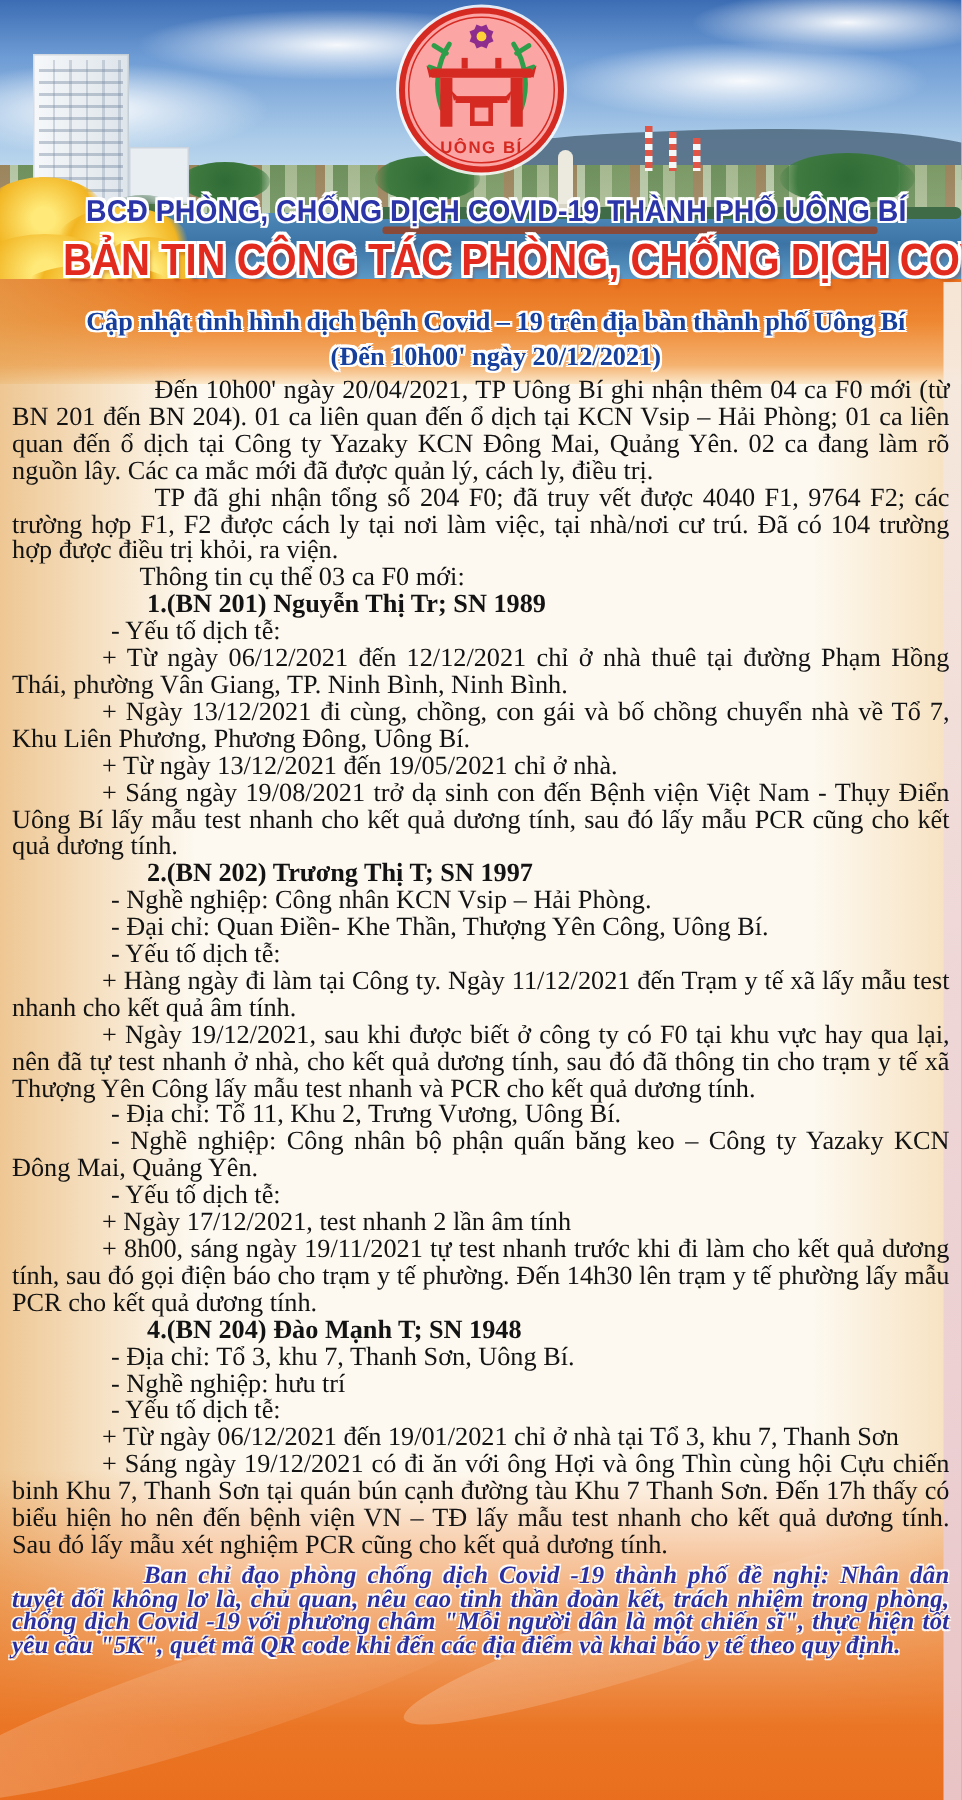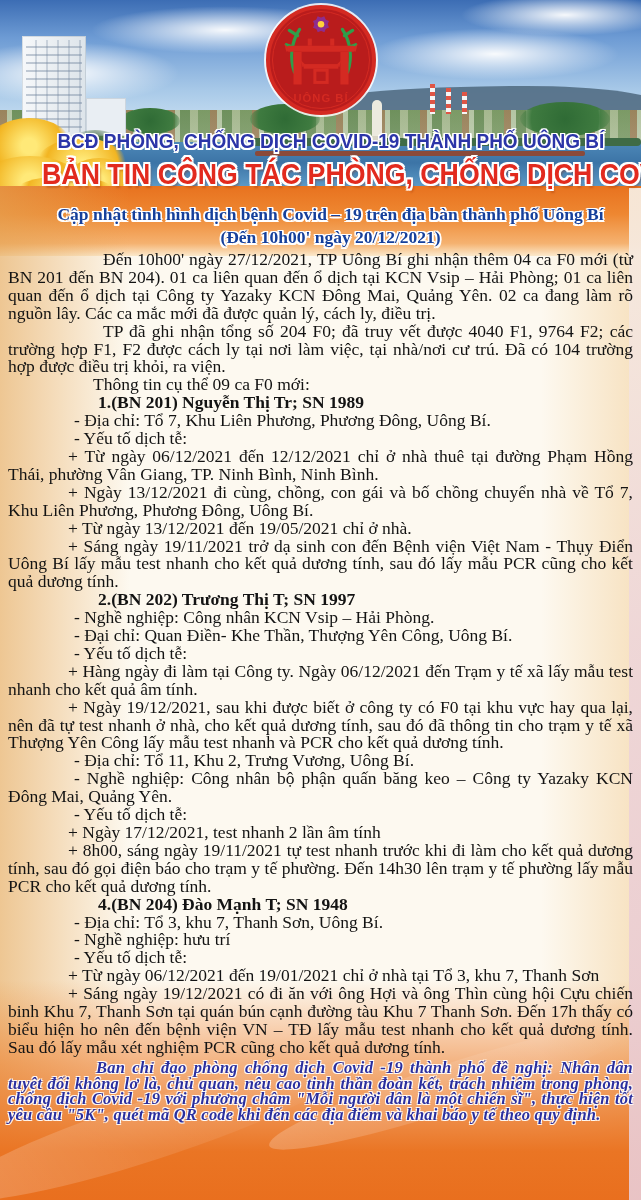--- a/index.html
+++ b/index.html
@@ -63,21 +63,21 @@
         background:linear-gradient(180deg,rgba(236,120,36,0) 0%,rgba(236,120,36,.55) 38%,#ea7524 78%,#e96f1e 100%);}
   .streak{position:absolute;background:linear-gradient(90deg,rgba(255,255,255,.22),rgba(255,255,255,0));
           transform:rotate(-18deg);border-radius:50%;}
   .s1{left:-60px;bottom:40px;width:420px;height:60px;}
   .s2{left:260px;bottom:90px;width:380px;height:46px;}
   .right-strip{position:absolute;right:0;top:188px;bottom:0;width:12px;
         background:linear-gradient(180deg,#f7ecdf,#eed6d8 45%,#e9c8ce);opacity:.95;}
 
   
   .emblem{position:absolute;left:266px;top:5px;width:110px;height:110px;border-radius:50%;
-          background:#b91c1c;border:4px solid #d42a22;box-sizing:border-box;z-index:3;
+          background:#fca5a5;border:4px solid #d42a22;box-sizing:border-box;z-index:3;
           box-shadow:0 0 0 2px rgba(255,255,255,.85);}
   .emblem::after{content:"";position:absolute;inset:2px;border:1.5px solid #d42a22;border-radius:50%;}
   .emblem svg{position:absolute;inset:0;}
 
   
   .ow{text-shadow:-1.5px -1.5px 0 #fff,1.5px -1.5px 0 #fff,-1.5px 1.5px 0 #fff,1.5px 1.5px 0 #fff,
       -1.5px 0 0 #fff,1.5px 0 0 #fff,0 -1.5px 0 #fff,0 1.5px 0 #fff;margin-left:10px;}
   .org-line{position:absolute;left:0;top:130px;width:641px;text-align:center;z-index:4;
       font-family:"Liberation Sans",sans-serif;font-weight:700;font-size:20px;color:#2b35a8;}
   .org-line span{display:inline-block;white-space:nowrap;transform:scaleX(.95);transform-origin:center;}
@@ -185,37 +185,36 @@
       <text x="50" y="91" font-size="11" font-weight="bold" fill="#d42a22" text-anchor="middle" font-family="Liberation Sans, sans-serif" letter-spacing="1">UÔNG BÍ</text>
     </svg>
   </div>
 
   <div class="org-line ow"><span>BCĐ PHÒNG, CHỐNG DỊCH COVID-19 THÀNH PHỐ UÔNG BÍ</span></div>
   <div class="title-red"><span>BẢN TIN CÔNG TÁC PHÒNG, CHỐNG DỊCH COVID-19</span></div>
   <div class="subtitle sub1 ow">Cập nhật tình hình dịch bệnh Covid – 19  trên địa bàn thành phố Uông Bí</div>
   <div class="subtitle sub2 ow">(Đến 10h00' ngày 20/12/2021)</div>
 
   <div class="content">
-    <p class="indent1">Đến 10h00' ngày 27/12/2021, TP Uông Bí ghi nhận thêm 04 ca F0 mới (từ BN 201 đến BN 204). 01 ca liên quan đến ổ dịch tại KCN Vsip – Hải Phòng; 01 ca liên quan đến ổ dịch tại Công ty Yazaky KCN Đông Mai, Quảng Yên. 02 ca đang làm rõ nguồn lây. Các ca mắc mới đã được quản lý, cách ly, điều trị.</p>
+    <p class="indent1">Đến 10h00' ngày 20/04/2021, TP Uông Bí ghi nhận thêm 04 ca F0 mới (từ BN 201 đến BN 204). 01 ca liên quan đến ổ dịch tại KCN Vsip – Hải Phòng; 01 ca liên quan đến ổ dịch tại Công ty Yazaky KCN Đông Mai, Quảng Yên. 02 ca đang làm rõ nguồn lây. Các ca mắc mới đã được quản lý, cách ly, điều trị.</p>
     <p class="indent1">TP đã ghi nhận tổng số 204 F0; đã truy vết được 4040 F1, 9764 F2; các trường hợp F1, F2 được cách ly tại nơi làm việc, tại nhà/nơi cư trú. Đã có 104 trường hợp được điều trị khỏi, ra viện.</p>
-    <p class="indent2">Thông tin cụ thể 09 ca F0 mới:</p>
+    <p class="indent2">Thông tin cụ thể 03 ca F0 mới:</p>
 
     <div>
         <p class="case-h">1.(BN 201)  Nguyễn Thị Tr; SN 1989</p>
-        <p class="dash">- Địa chỉ: Tổ 7, Khu Liên Phương, Phương Đông, Uông Bí.</p>
         <p class="dash">- Yếu tố dịch tễ:</p>
         <p class="plus">+ Từ ngày 06/12/2021 đến 12/12/2021 chỉ ở nhà thuê tại đường Phạm Hồng Thái, phường Vân Giang, TP. Ninh Bình, Ninh Bình.</p>
         <p class="plus">+ Ngày 13/12/2021 đi cùng, chồng, con gái và bố chồng chuyển nhà về Tổ 7, Khu Liên Phương, Phương Đông, Uông Bí.</p>
         <p class="plus">+ Từ ngày 13/12/2021 đến 19/05/2021 chỉ ở nhà.</p>
-        <p class="plus">+ Sáng ngày 19/11/2021 trở dạ sinh con đến Bệnh viện Việt Nam - Thụy Điển Uông Bí lấy mẫu test nhanh cho kết quả dương tính, sau đó lấy mẫu PCR cũng cho kết quả dương tính.</p>
+        <p class="plus">+ Sáng ngày 19/08/2021 trở dạ sinh con đến Bệnh viện Việt Nam - Thụy Điển Uông Bí lấy mẫu test nhanh cho kết quả dương tính, sau đó lấy mẫu PCR cũng cho kết quả dương tính.</p>
         <p class="case-h">2.(BN 202)  Trương Thị T; SN 1997</p>
         <p class="dash">- Nghề nghiệp: Công nhân KCN Vsip – Hải Phòng.</p>
         <p class="dash">- Đại chỉ: Quan Điền- Khe Thần, Thượng Yên Công, Uông Bí.</p>
         <p class="dash">- Yếu tố dịch tễ:</p>
-        <p class="plus">+ Hàng ngày đi làm tại Công ty. Ngày 06/12/2021 đến Trạm y tế xã lấy mẫu test nhanh cho kết quả âm tính.</p>
+        <p class="plus">+ Hàng ngày đi làm tại Công ty. Ngày 11/12/2021 đến Trạm y tế xã lấy mẫu test nhanh cho kết quả âm tính.</p>
         <p class="plus">+ Ngày 19/12/2021, sau khi được biết ở công ty có F0 tại khu vực hay qua lại, nên đã tự test nhanh ở nhà, cho kết quả dương tính, sau đó đã thông tin cho trạm y tế xã Thượng Yên Công lấy mẫu test nhanh và PCR cho kết quả dương tính.</p>
         <p class="dash">- Địa chỉ: Tổ 11, Khu 2, Trưng Vương, Uông Bí.</p>
         <p class="dash">- Nghề nghiệp: Công nhân bộ phận quấn băng keo – Công ty Yazaky KCN Đông Mai, Quảng Yên.</p>
         <p class="dash">- Yếu tố dịch tễ:</p>
         <p class="plus">+ Ngày 17/12/2021, test nhanh 2 lần âm tính</p>
         <p class="plus">+ 8h00, sáng ngày 19/11/2021 tự test nhanh trước khi đi làm cho kết quả dương tính, sau đó gọi điện báo cho trạm y tế phường. Đến 14h30 lên trạm y tế phường lấy mẫu PCR cho kết quả dương tính.</p>
         <p class="case-h">4.(BN 204)  Đào Mạnh T; SN 1948</p>
         <p class="dash">- Địa chỉ: Tổ 3, khu 7, Thanh Sơn, Uông Bí.</p>
         <p class="dash">- Nghề nghiệp: hưu trí</p>
         <p class="dash">- Yếu tố dịch tễ:</p>

